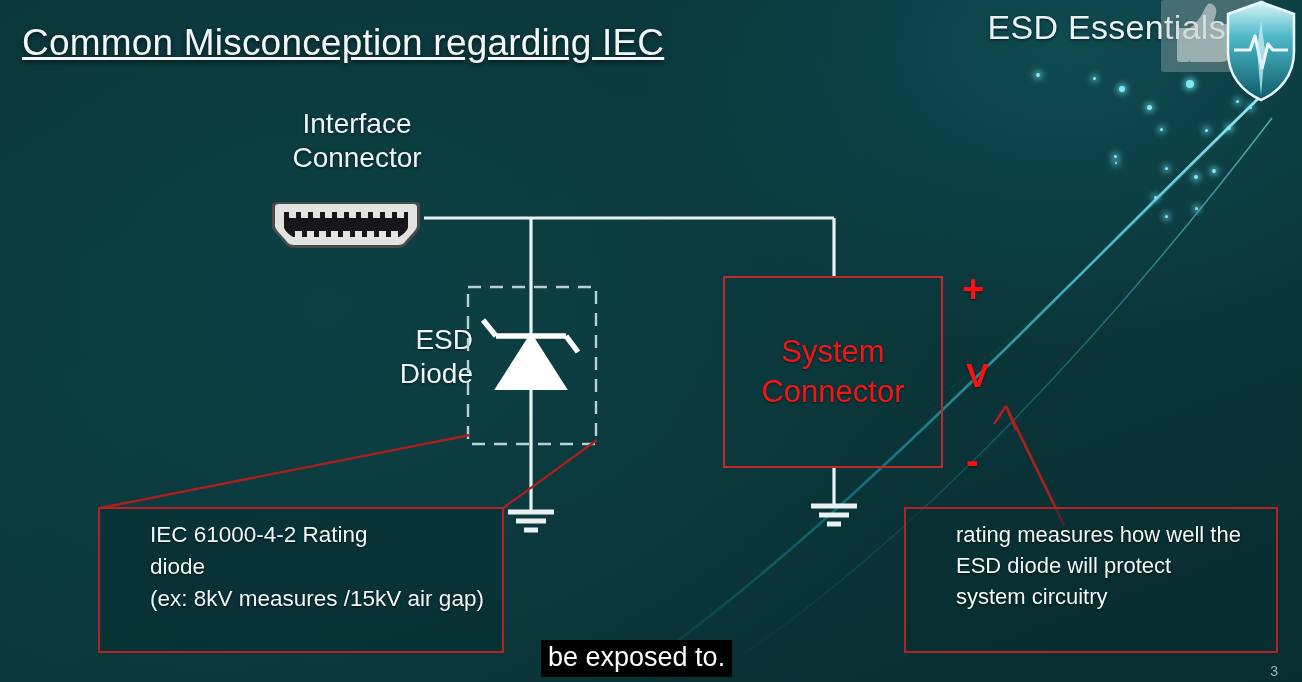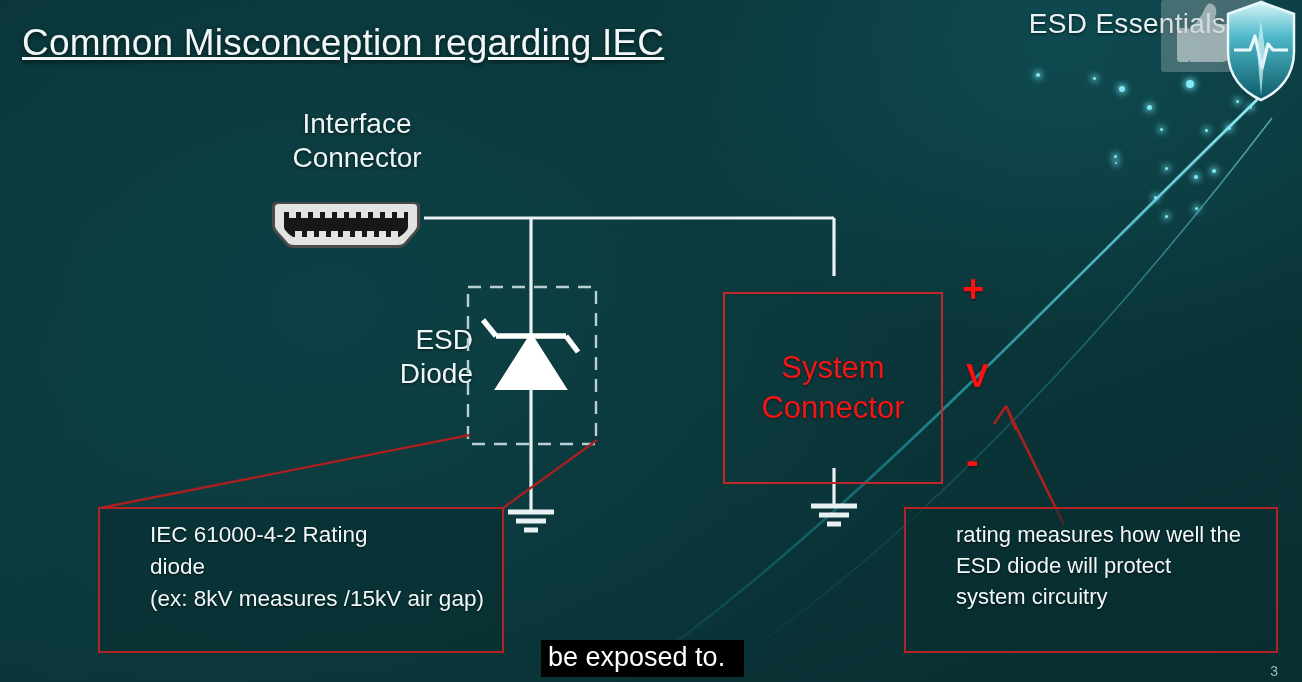--- a/index.html
+++ b/index.html
@@ -16,21 +16,21 @@
       radial-gradient(ellipse 900px 700px at 25% 45%, #0c4044 0%, rgba(12,64,68,0) 70%),
       linear-gradient(160deg,#0a3437 0%,#0b383c 40%,#092e31 100%);
     overflow:hidden;
   }
   
   .swoosh{position:absolute;left:0;top:0;width:1302px;height:682px;pointer-events:none;}
   .dot{position:absolute;border-radius:50%;background:#7fe9f5;box-shadow:0 0 6px 2px rgba(120,230,245,.75);}
   
   #brand-title{
     position:absolute;right:76px;top:8px;
-    font-size:28px;color:#e9f3f4;letter-spacing:.3px;
+    font-size:34px;color:#e9f3f4;letter-spacing:.3px;
     text-shadow:0 1px 3px rgba(0,0,0,.65);
     white-space:nowrap;
   }
   #thumbs-overlay{
     position:absolute;left:1161px;top:0px;width:104px;height:72px;
     background:rgba(180,190,192,.34);border-radius:3px;
   }
   #thumbs-overlay svg{position:absolute;left:14px;top:2px;}
   #shield-logo{position:absolute;right:4px;top:0px;width:74px;height:104px;}
   
@@ -52,21 +52,20 @@
   
   #connector{position:absolute;left:266px;top:200px;width:160px;height:50px;}
   
   #circuit{position:absolute;left:0;top:0;width:1302px;height:682px;}
   
   #sys-box{
     position:absolute;left:723px;top:276px;width:220px;height:192px;
     border:2px solid #c0282a;
     display:flex;align-items:center;justify-content:center;
     box-sizing:border-box;
-    margin-top:16px;
   }
   #sys-box .txt{
     color:#f41616;font-size:31px;line-height:1.28;text-align:center;
     text-shadow:0 1px 2px rgba(0,0,0,.5);
   }
   
   .polarity{position:absolute;color:#fe1010;font-weight:bold;text-shadow:0 1px 2px rgba(0,0,0,.55);}
   #mark-plus{left:962px;top:268px;font-size:38px;}
   #mark-v{left:966px;top:356px;font-size:34px;}
   #mark-minus{left:966px;top:440px;font-size:38px;}
@@ -78,21 +77,21 @@
   }
   .callout .line{font-size:22.5px;line-height:1.42;white-space:nowrap;margin-left:36px;}
   #callout-left{left:98px;top:507px;width:406px;height:146px;padding:10px 0 0 14px;}
   #callout-right{left:904px;top:507px;width:374px;height:146px;padding:10px 0 0 14px;}
   #callout-right .line{font-size:22px;}
   .b{font-weight:bold;}
   
   #caption{
     position:absolute;left:541px;top:640px;
     background:#000;color:#fff;font-size:27px;line-height:1.1;
-    padding:3px 19px 4px 7px;white-space:nowrap;
+    padding:3px 7px 4px 7px;white-space:nowrap;
   }
   
   #page-number{
     position:absolute;right:24px;bottom:3px;
     color:#9fb5b6;font-size:14px;
   }
 </style>
 </head>
 <body>
 

